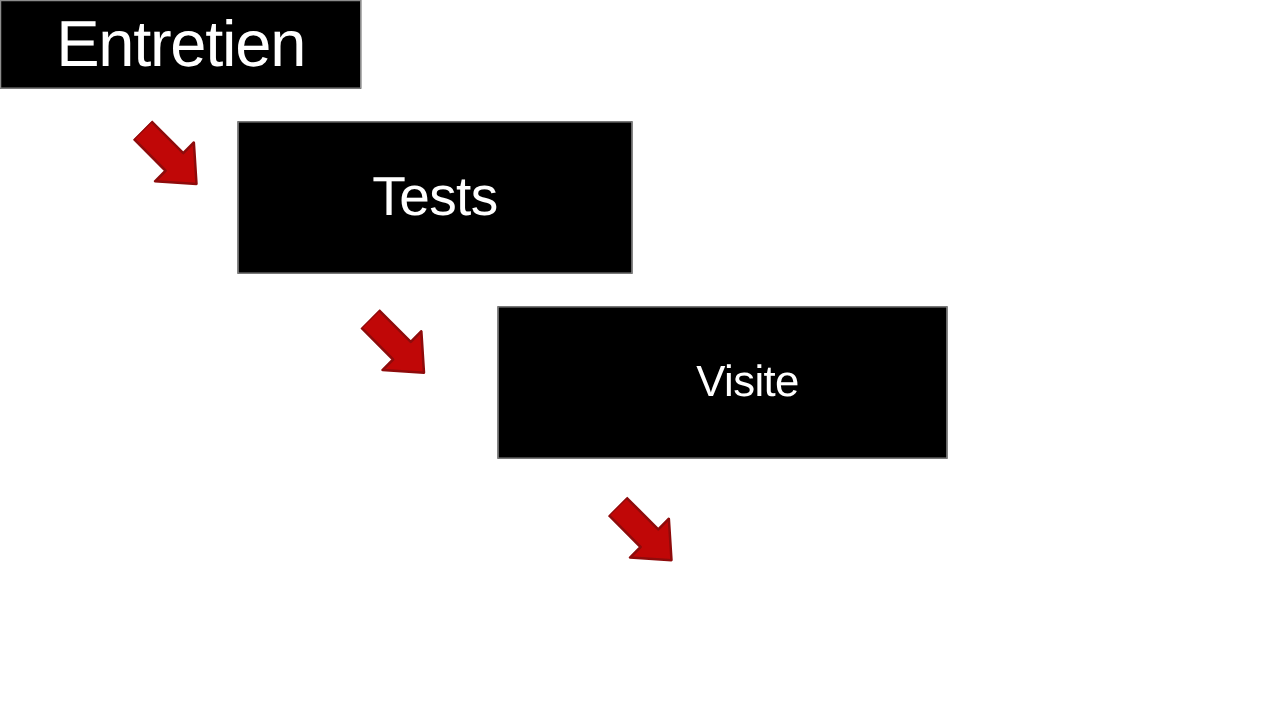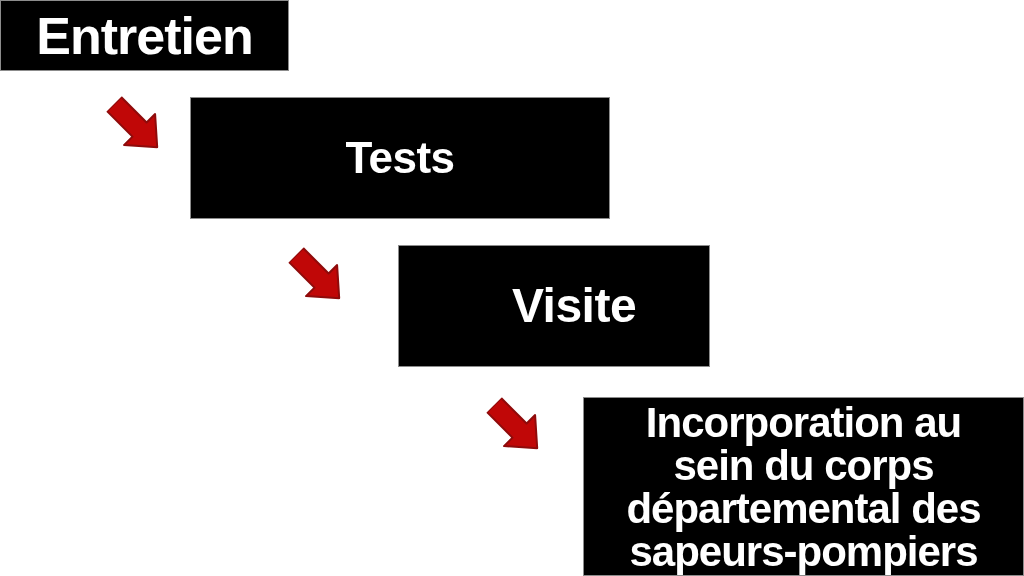--- a/index.html
+++ b/index.html
@@ -19,37 +19,37 @@
   .step-box {
     position: absolute;
     box-sizing: border-box;
     background: var(--box-bg, #000000);
     border: 1px solid var(--box-border, #8c8c8c);
     color: var(--box-text, #ffffff);
     display: flex;
     flex-direction: column;
     justify-content: center;
     text-align: center;
-    font-weight: bold;
+    font-weight: normal;
   }
   .step-box .line {
     display: block;
     white-space: nowrap;
   }
   #box1 {
     left: 0; top: 0; width: 289px; height: 71px;
     font-size: 52px; letter-spacing: -1px;
   }
   #box2 {
-    left: 190px; top: 97px; width: 420px; height: 122px;
+    left: 190px; top: 97px; width: 316px; height: 122px;
     font-size: 44px; line-height: 56px; letter-spacing: -0.5px;
   }
   #box3 {
-    left: 398px; top: 245px; width: 312px; height: 122px;
-    font-size: 48px; line-height: 56px; letter-spacing: -0.5px; padding-left: 40px;
+    left: 398px; top: 245px; width: 360px; height: 122px;
+    font-size: 35px; line-height: 56px; letter-spacing: -0.5px; padding-left: 40px;
   }
   #box4 {
     left: 583px; top: 397px; width: 441px; height: 179px;
     font-size: 42px; line-height: 43px; letter-spacing: -1px;
   }
   .arrow {
     position: absolute;
     width: 62px;
     height: 46px;
     transform: rotate(45deg);
@@ -86,20 +86,14 @@
   </svg>
 
   <div id="box3" class="step-box">
     <span class="line">Visite</span>
   </div>
 
   <svg id="arrow3" class="arrow" viewBox="0 0 62 46">
     <polygon points="0,13 36,13 36,1 61,23 36,45 36,33 0,33"></polygon>
   </svg>
 
-  <div id="box4" class="step-box">
-    <span class="line">Incorporation au</span>
-    <span class="line">sein du corps</span>
-    <span class="line">départemental des</span>
-    <span class="line">sapeurs-pompiers</span>
-  </div>
 
 </div>
 
 </body></html>

